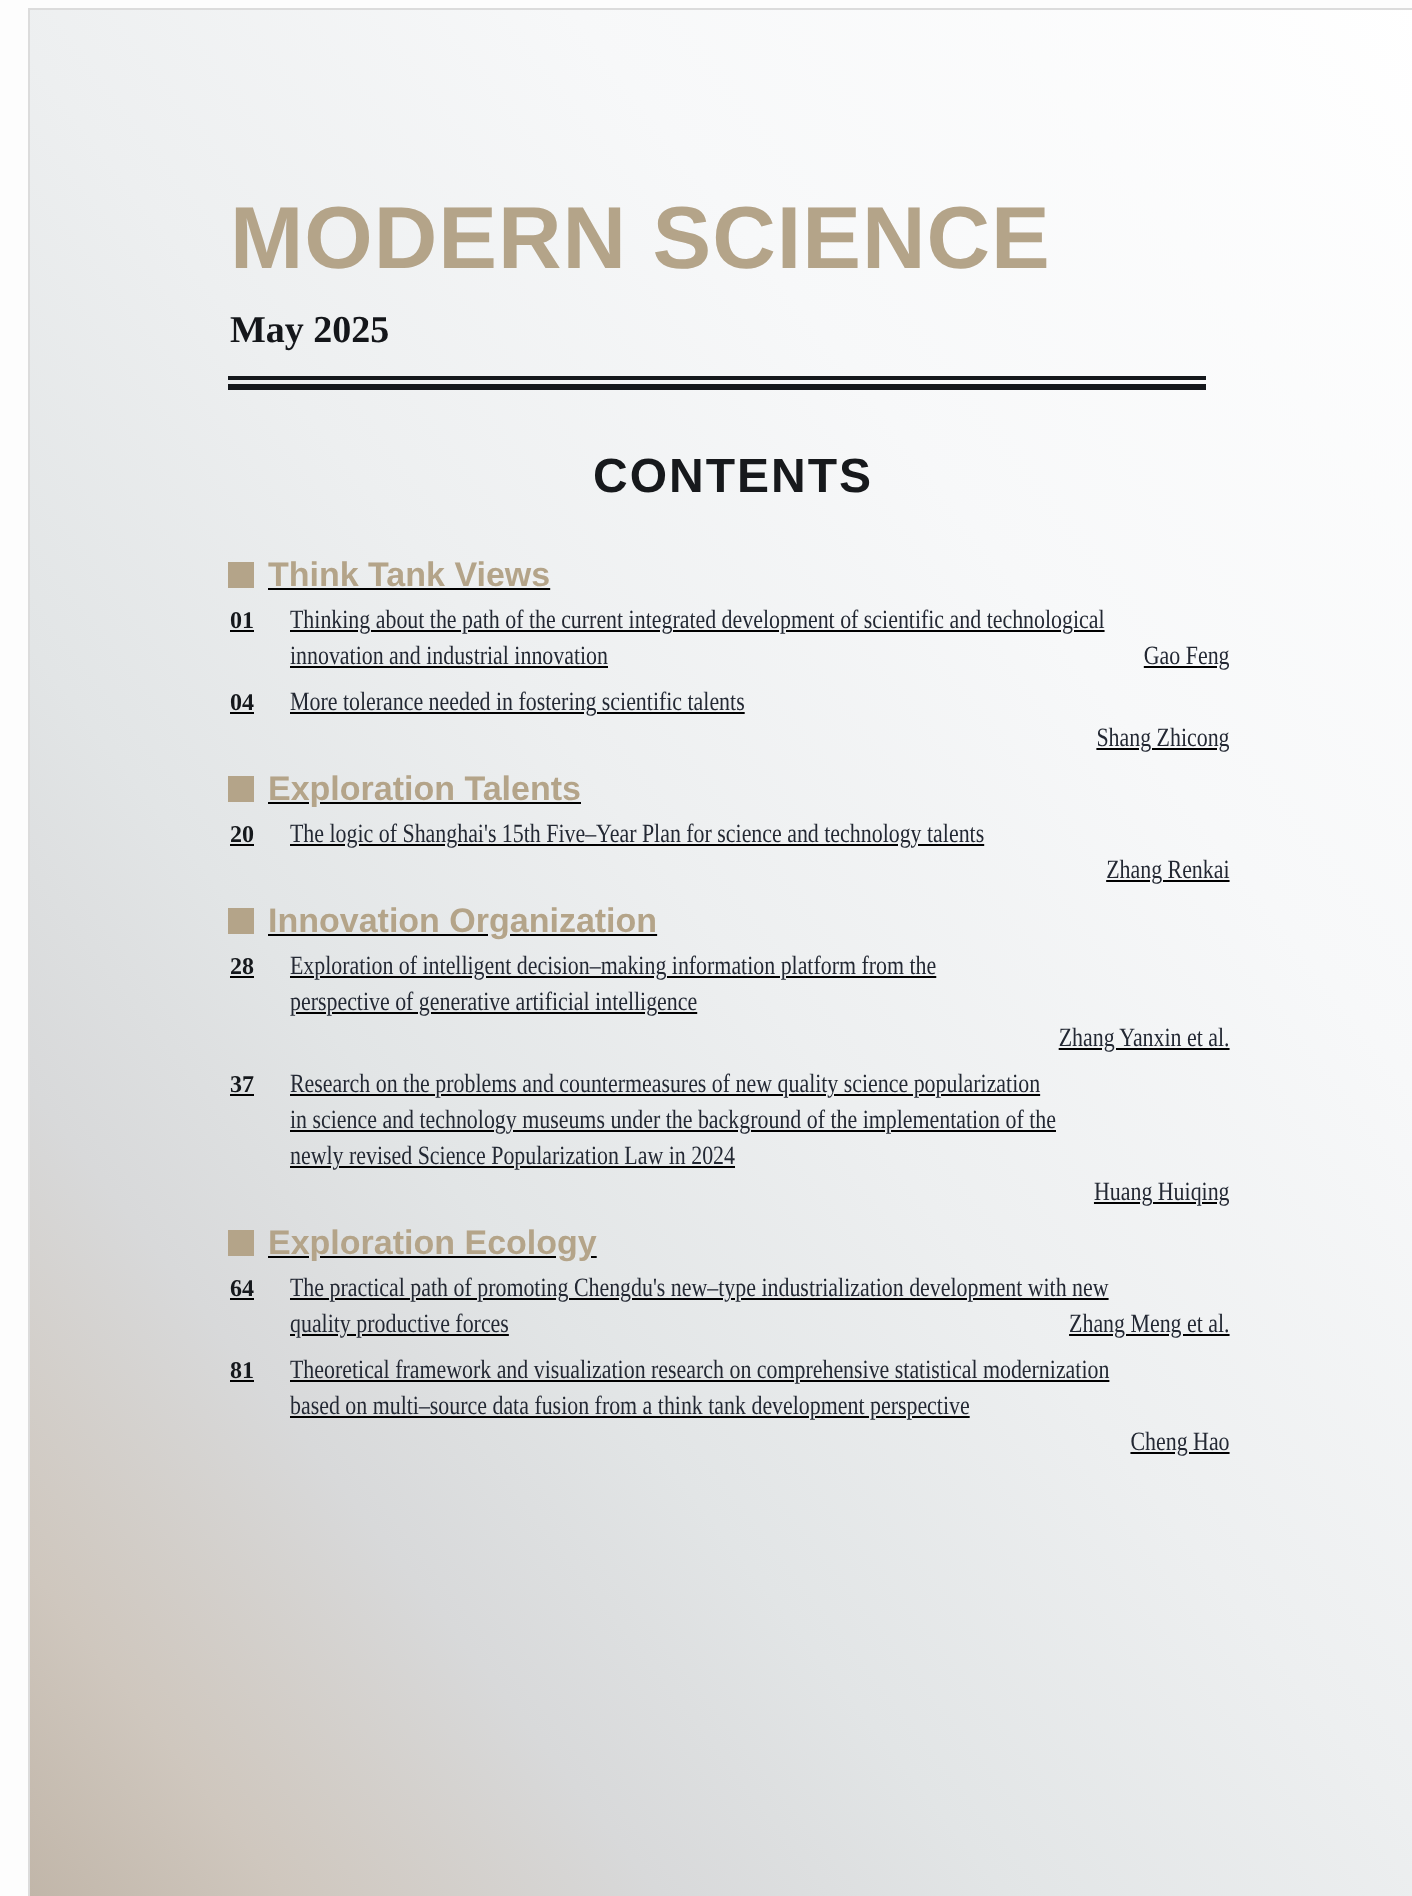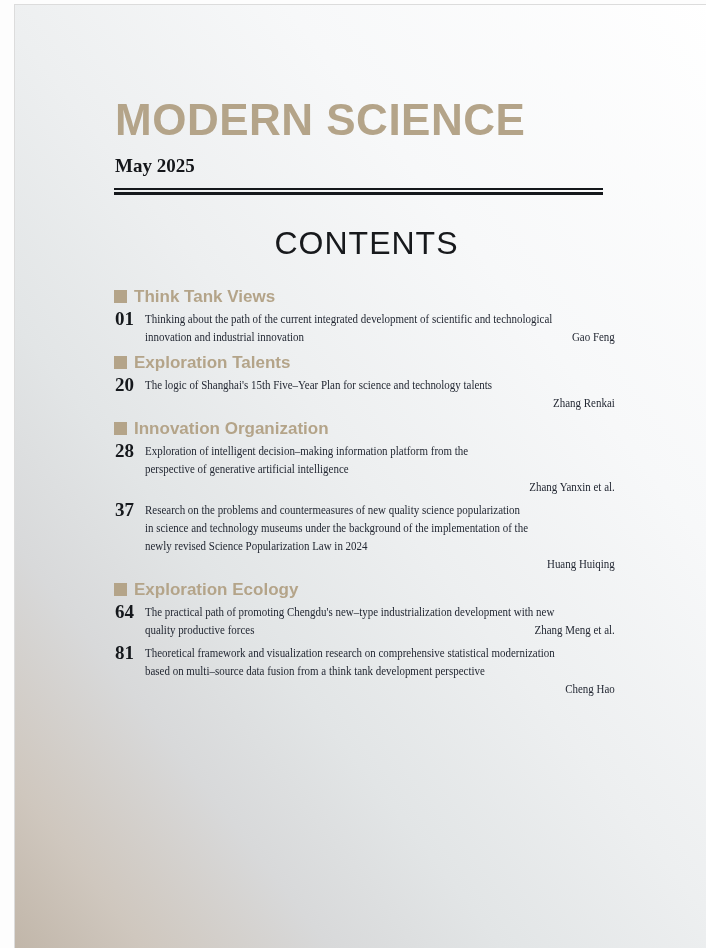--- a/index.html
+++ b/index.html
@@ -25,38 +25,38 @@
     font-weight:bold;font-size:19px;line-height:1;color:#14161a;
   }
   .double-rule{
     margin-top:13px;margin-left:-1px;width:489px;height:2px;
     border-top:2px solid var(--rule,#15181c);
     border-bottom:3px solid var(--rule,#15181c);
   }
   .contents-heading{
     margin:31px 0 0;text-align:center;
     font-family:"Liberation Sans",sans-serif;
-    font-weight:normal;font-size:32px;line-height:1.1;
+    font-weight:bold;font-size:24px;line-height:1.1;
     letter-spacing:1px;color:#17191c;
   }
-  #toc{margin-top:27px;}
+  #toc{margin-top:27px;text-decoration:underline;}
   .toc-section + .toc-section{margin-top:8px;}
   .section-header{
     display:flex;align-items:center;gap:7px;
     margin:0 0 5px -1px;
     font-family:"Liberation Sans",sans-serif;
     font-weight:bold;font-size:17px;line-height:1;
     color:var(--accent,#b4a489);
   }
   .bullet{width:13px;height:13px;background:var(--accent,#b4a489);flex:none;}
   .entry{display:flex;margin-top:5px;}
   .entries .entry:first-child{margin-top:0;}
   .num{
     width:30px;flex:none;
-    font-weight:bold;font-size:19px;line-height:18px;color:#15181c;
+    font-weight:bold;font-size:12px;line-height:18px;color:#15181c;
   }
   .entry-body{width:470px;overflow:visible;}
   .row{
     width:566px;transform:scaleX(0.83);transform-origin:0 0;
     white-space:nowrap;font-size:13.2px;line-height:18px;color:#232833;
   }
   .row.author-row{text-align:right;}
   .row.inline{display:flex;justify-content:space-between;}
 </style>
 </head>
@@ -81,20 +81,27 @@
     <div class="num">01</div>
     <div class="entry-body">
                 <div class="row title-line">Thinking about the path of the current integrated development of scientific and technological</div>
                 <div class="row inline">
                   <span>innovation and industrial innovation</span>
                   <span>Gao Feng</span>
                 </div>
               </div>
   </article>
 
+  <article class="entry">
+    <div class="num">04</div>
+    <div class="entry-body">
+                <div class="row title-line">More tolerance needed in fostering scientific talents</div>
+                <div class="row author-row">Shang Zhicong</div>
+              </div>
+  </article>
 </div>
   </section>
 
   <section class="toc-section">
     <h3 class="section-header">
       <span class="bullet"></span>
       <span class="section-title">Exploration Talents</span>
     </h3>
     <div class="entries">
 

